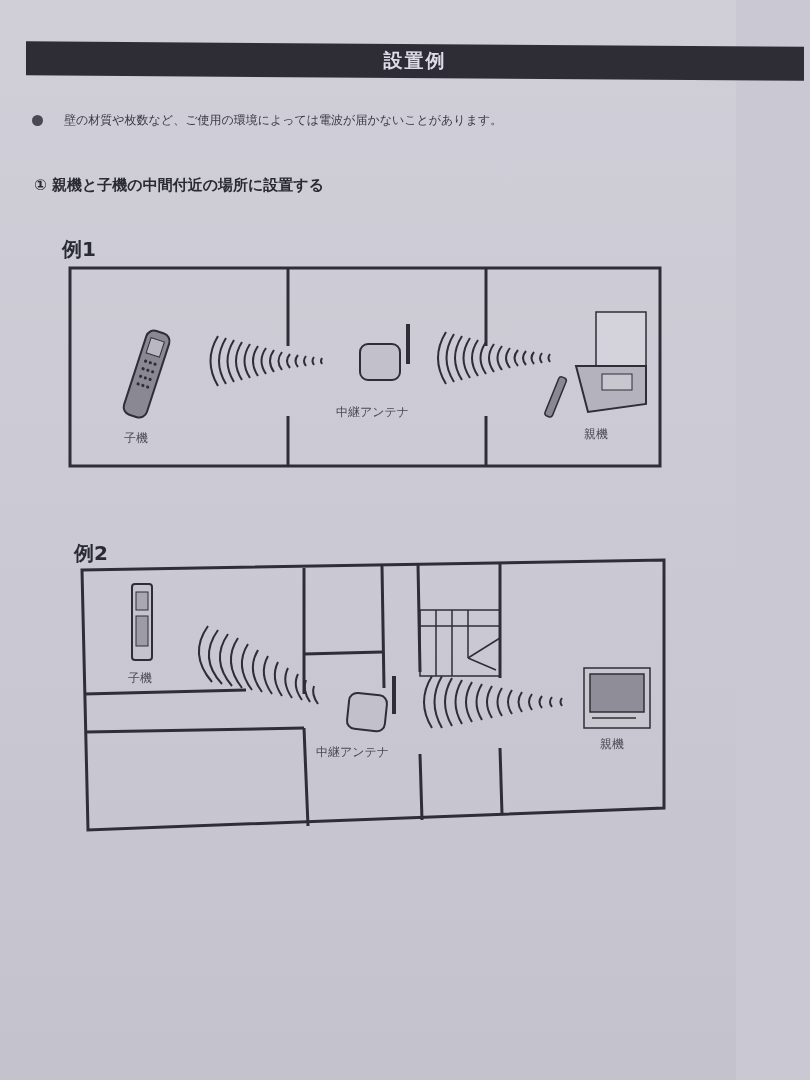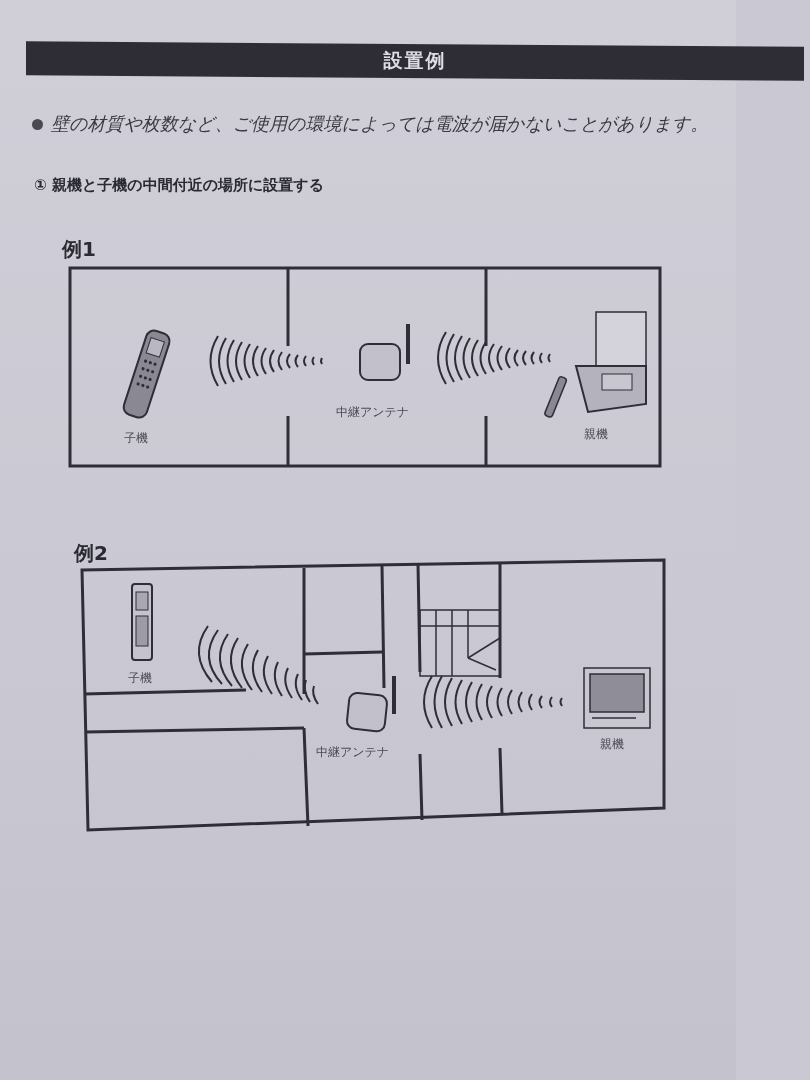--- a/index.html
+++ b/index.html
@@ -17,22 +17,22 @@
   .header-bar {
     position: absolute; left: 26px; top: 44px; width: 778px; height: 34px;
     background: #2e2d36;
     transform: skewY(0.4deg);
     display: flex; align-items: center; justify-content: center;
   }
   .header-bar span {
     color: #dedce6; font-size: 19px; font-weight: bold; letter-spacing: 2px;
   }
   .note {
-    position: absolute; left: 32px; top: 112px; font-size: 18px; color: #3a3942;
-    display: flex; align-items: center; gap: 8px; font-style: italic;
+    position: absolute; left: 32px; top: 112px; font-size: 12px; color: #3a3942;
+    display: flex; align-items: center; gap: 21px;
   }
   .bullet { width: 11px; height: 11px; border-radius: 50%; background: #4a4952; display: inline-block; }
   .heading {
     position: absolute; left: 34px; top: 176px; font-size: 15px; font-weight: bold; color: #2a2a32;
   }
   .example-label {
     position: absolute; font-size: 20px; font-weight: bold; color: #2a2a32;
   }
   .diagram { position: absolute; }
   .diagram svg { display: block; }

